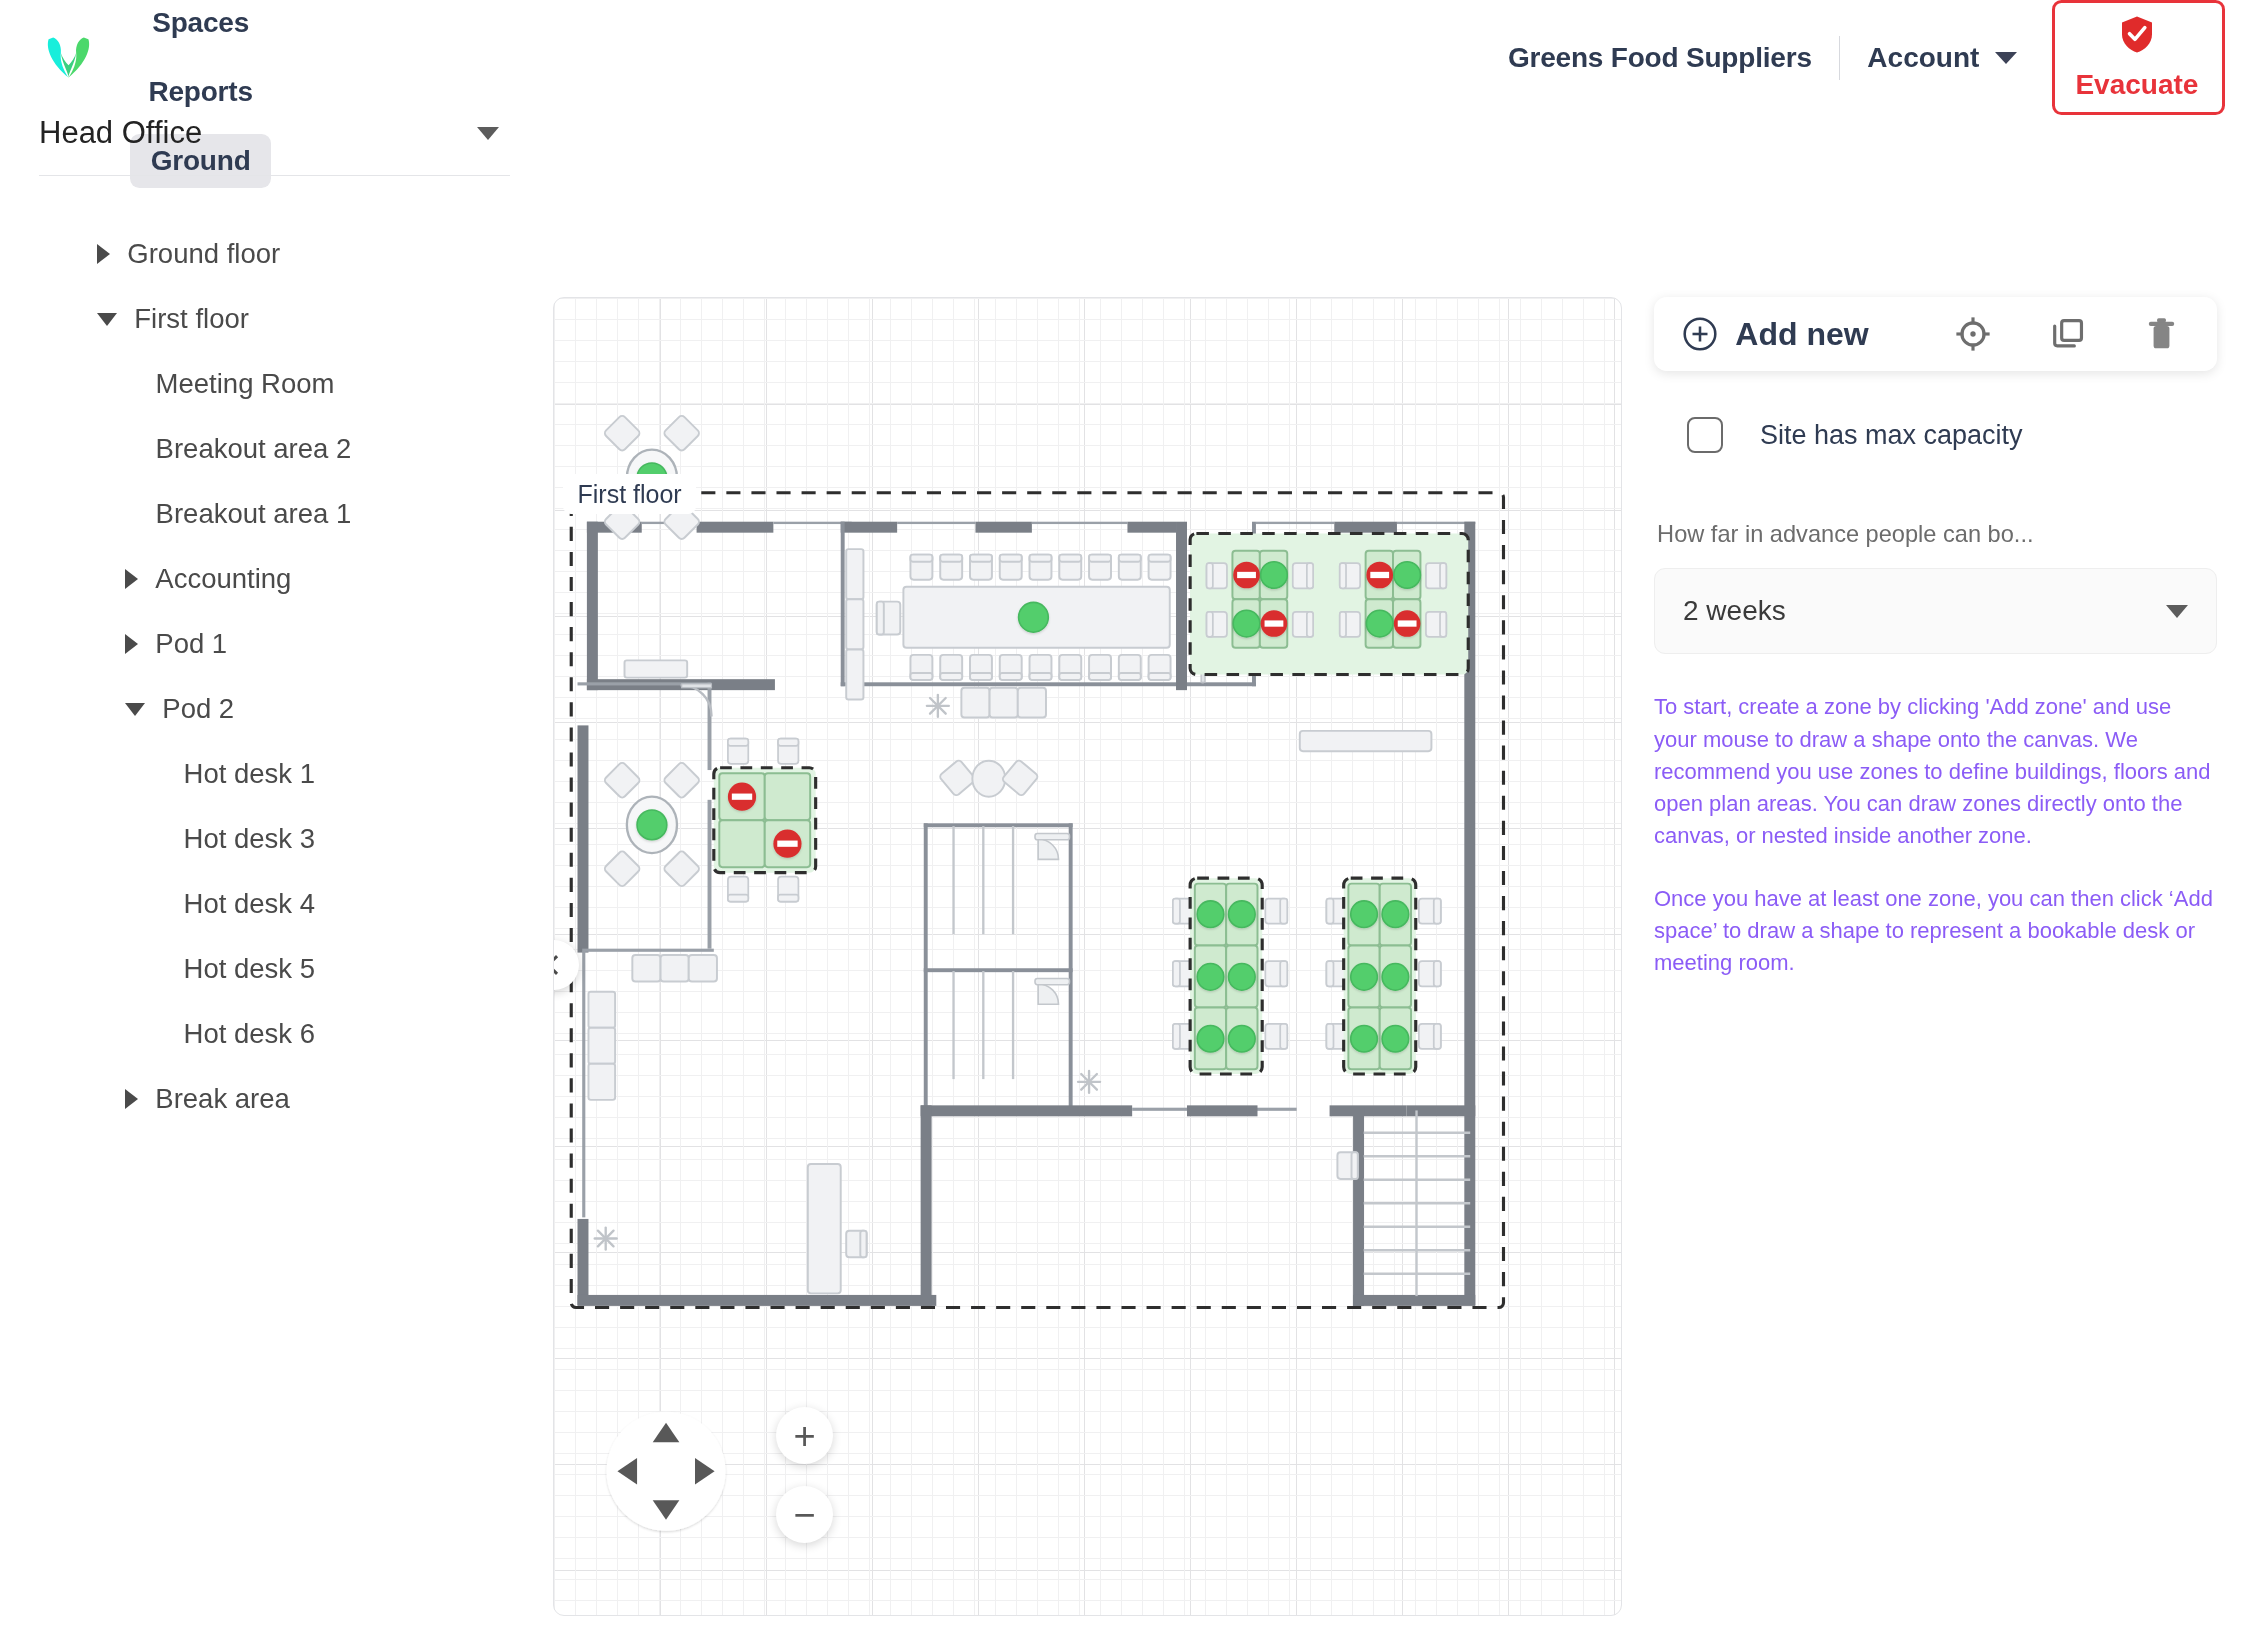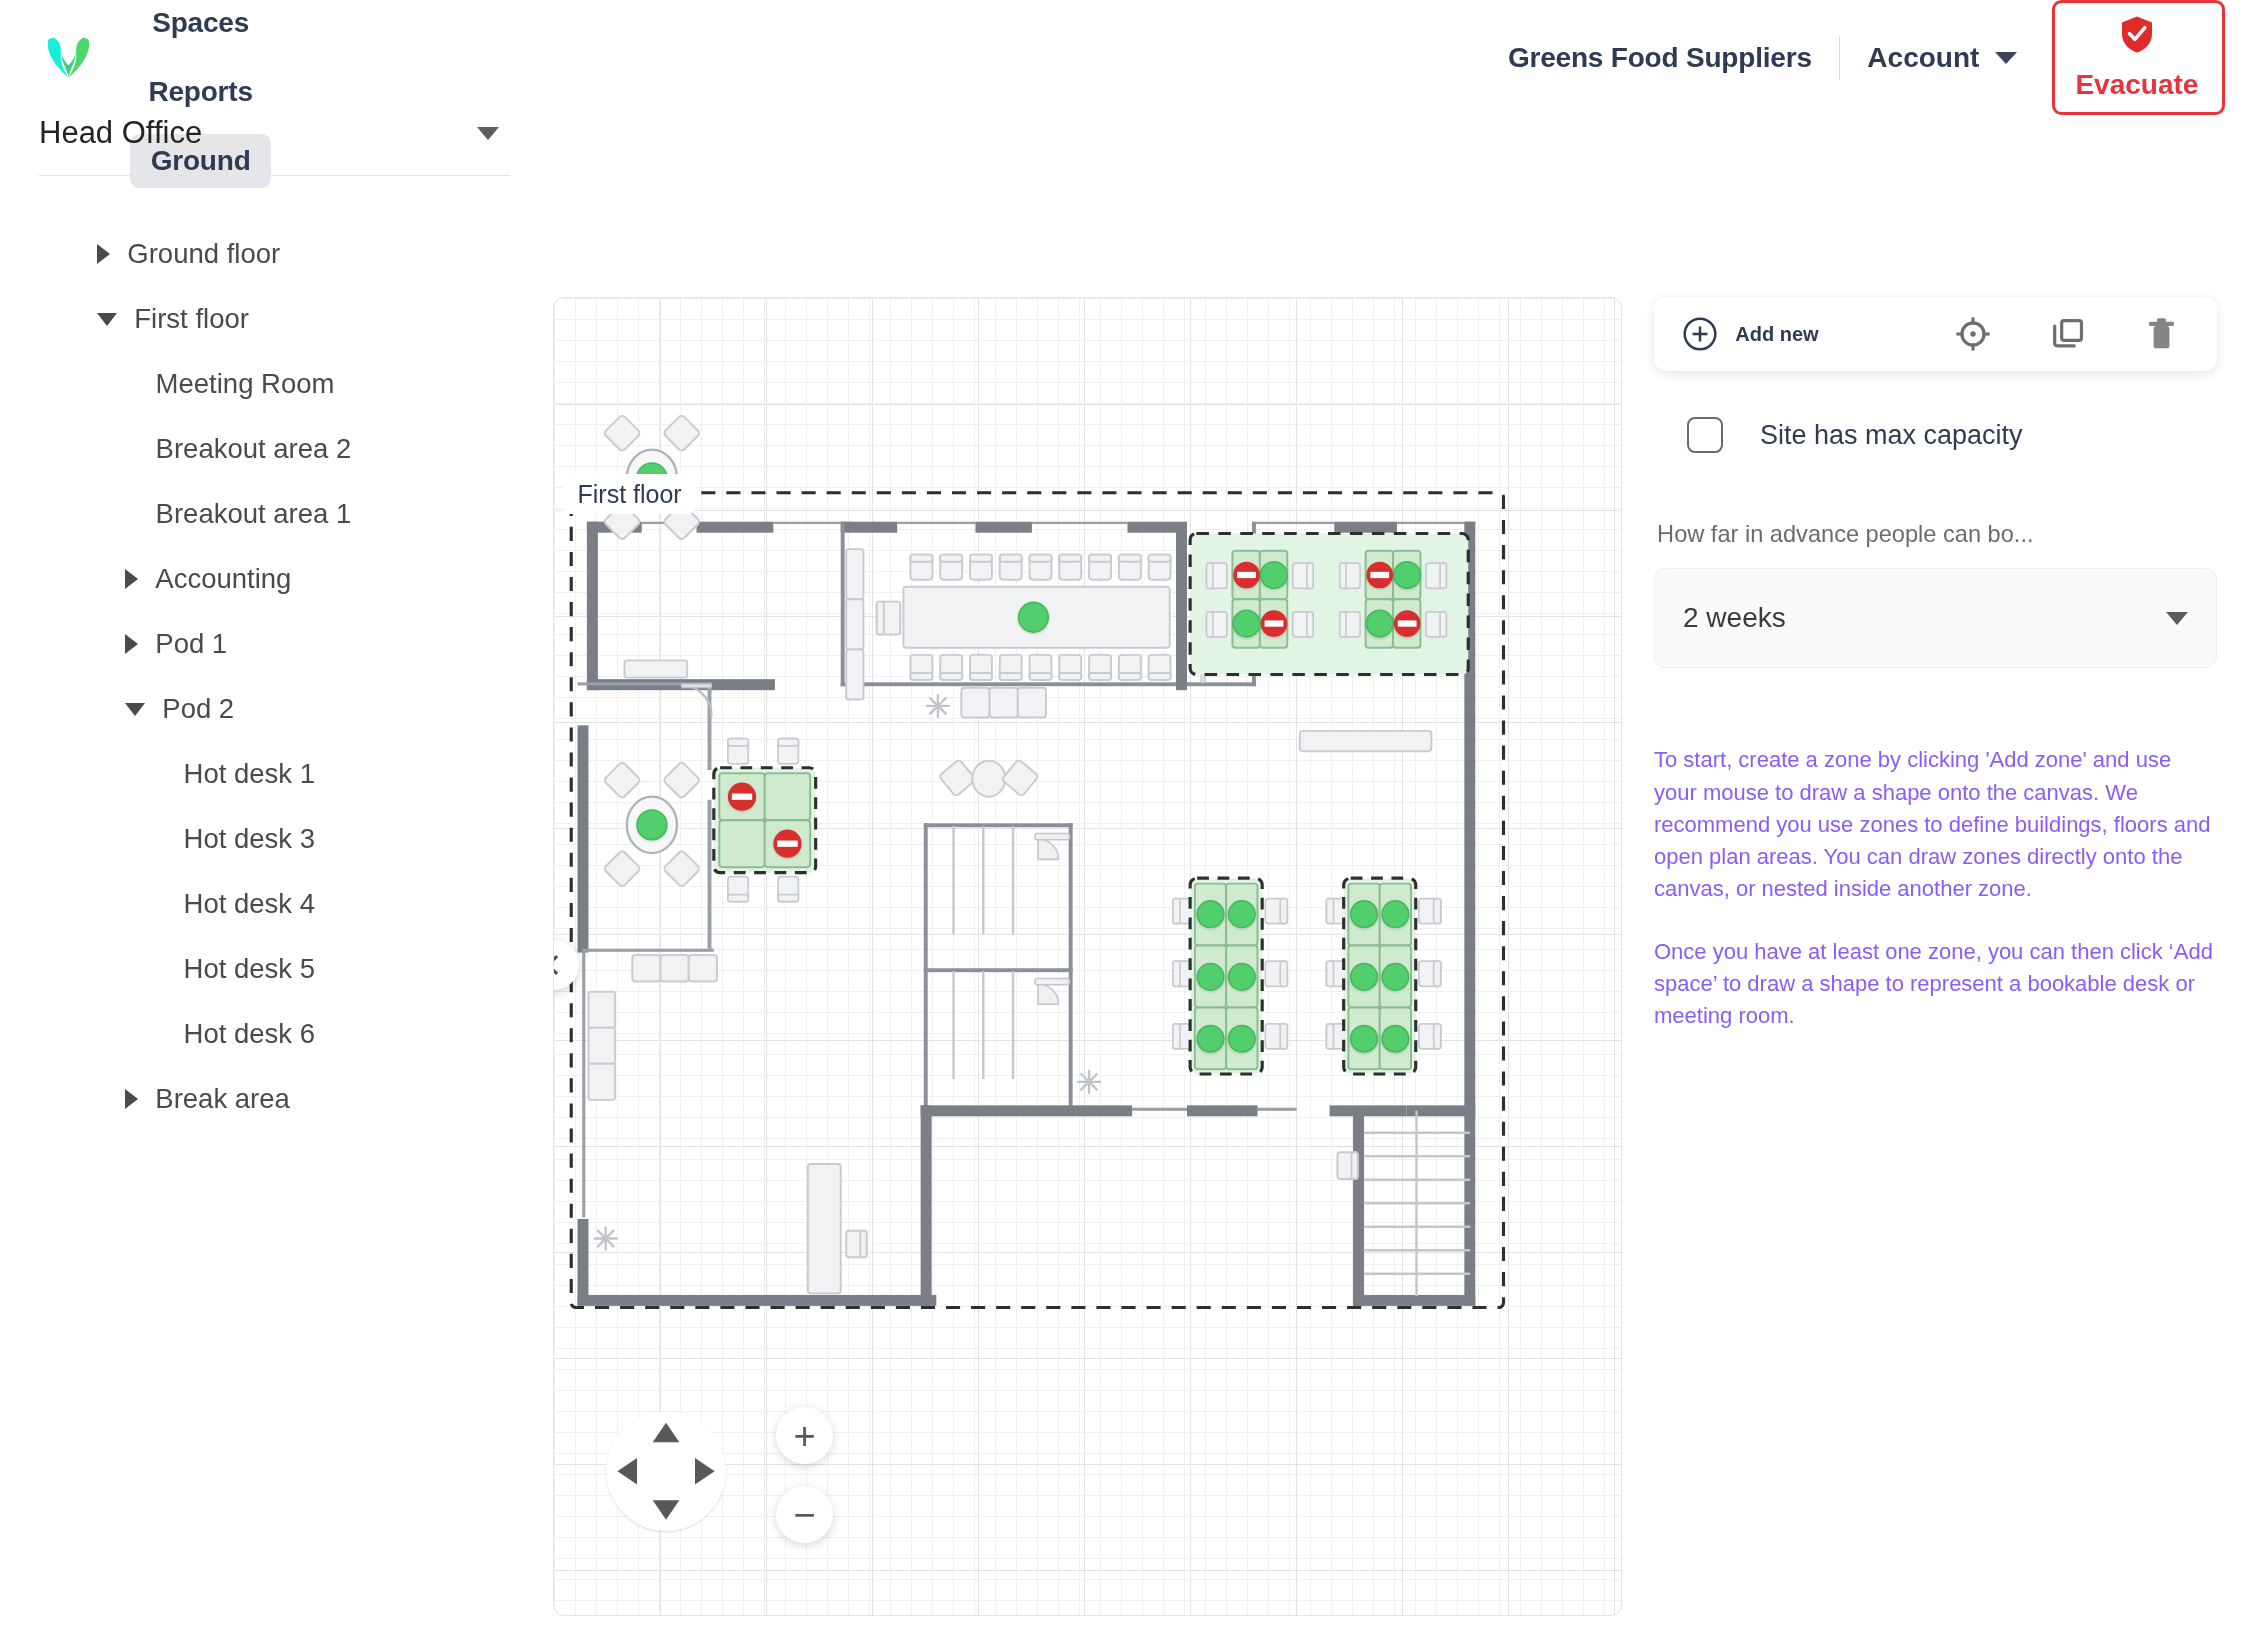--- a/index.html
+++ b/index.html
@@ -172,36 +172,36 @@
   .addbar {
     background:#fff;
     border-radius:12.6px;
     box-shadow:0 2.4px 11px rgba(0,0,0,.10);
     height:74px;
     display:flex; align-items:center;
     padding:0 38px 0 28px;
     margin-bottom:46px;
   }
   .addnew { display:flex; align-items:center; gap:17.3px; }
-  .addnew-label { font-size:20px; font-weight:700; color:#2f3b52; }
+  .addnew-label { font-size:32px; font-weight:700; color:#2f3b52; }
   .tool-icons { margin-left:auto; display:flex; align-items:center; gap:57px; }
 
   .checkrow { display:flex; align-items:center; gap:37px; margin:0 0 68px 33px; }
   .cbox { width:36px;height:36px;border:2.4px solid #6b6b6b;border-radius:7.9px;background:#fff;flex:none;}
   .checklabel { font-size:27px; color:#2f3b52; }
 
   .field-label { font-size:23.6px; color:#6c6c6c; margin:0 0 20.4px 3.1px; }
   .select {
-    height:100px;
+    height:86px;
     background:#fafafa;
     border:1.6px solid #eeeeee;
     border-radius:11px;
     display:flex; align-items:center;
     padding:0 28px;
-    margin-bottom:76px;
+    margin-bottom:37px;
   }
   .select-val { font-size:28px; color:#3a3a3a; }
   .select-caret {
     margin-left:auto;
     width:0;height:0;
     border-left:11.8px solid transparent;
     border-right:11.8px solid transparent;
     border-top:13.3px solid #5c5c5c;
   }
   .rtitle { font-size:36px; font-weight:700; color:#3c4257; margin:0 0 31px 0; letter-spacing:-0.2px;}

